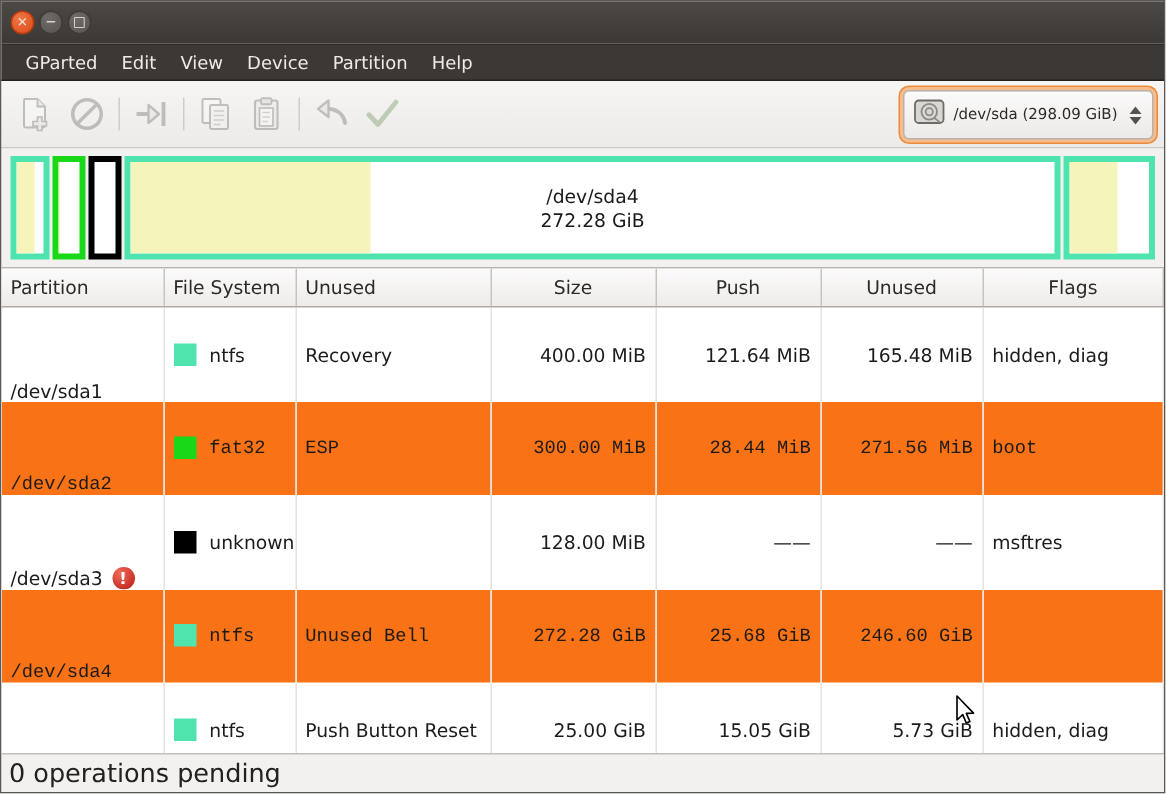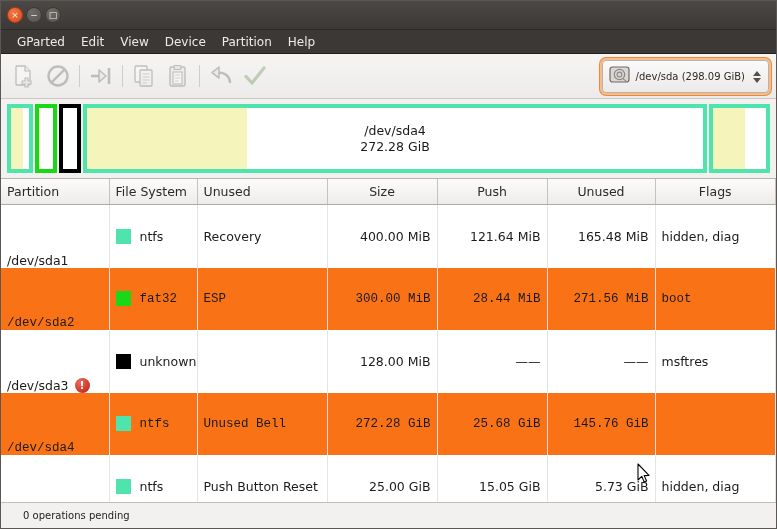--- a/index.html
+++ b/index.html
@@ -174,22 +174,22 @@
     display: flex; align-items: center; justify-content: center;
     line-height: 1;
   }
 
   
   .statusbar {
     flex: 0 0 26px; height: 26px;
     background: #f2f1f0;
     border-top: 1px solid #c3bdb8;
     display: flex; align-items: center;
-    padding-left: 22px;
-    font-size: 10px; color: #232120;
+    padding-left: 5px;
+    font-size: 17px; color: #232120;
   }
 
   
   .cursor { position: absolute; left: 636px; top: 462px; z-index: 50; pointer-events: none; }
 </style>
 </head>
 <body>
 
 <div id="app">
 
@@ -434,21 +434,21 @@
           </td>
           <td>
             <div class="fscell">
               <span class="swatch" style="background:#4fe4ae;"></span>
               <span>ntfs</span>
             </div>
           </td>
           <td>Unused Bell</td>
           <td class="num">272.28 GiB</td>
           <td class="num">25.68 GiB</td>
-          <td class="num">145.76 GiB</td>
+          <td class="num">246.60 GiB</td>
           <td></td>
         </tr>
 
         <tr>
           <td>
             <div class="partcell">
               <span>/dev/sda5</span>
             </div>
           </td>
           <td>

